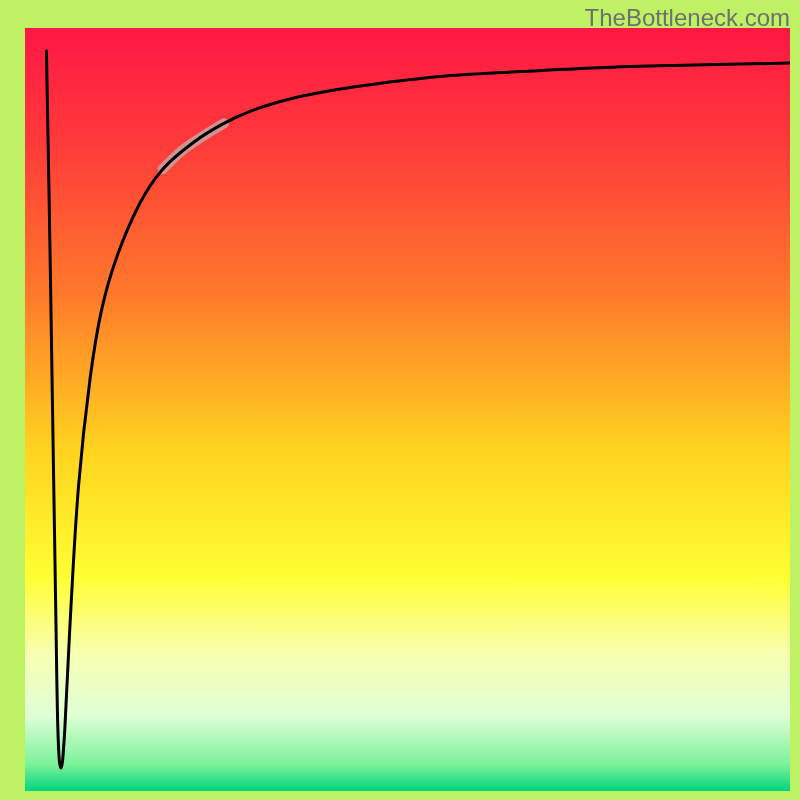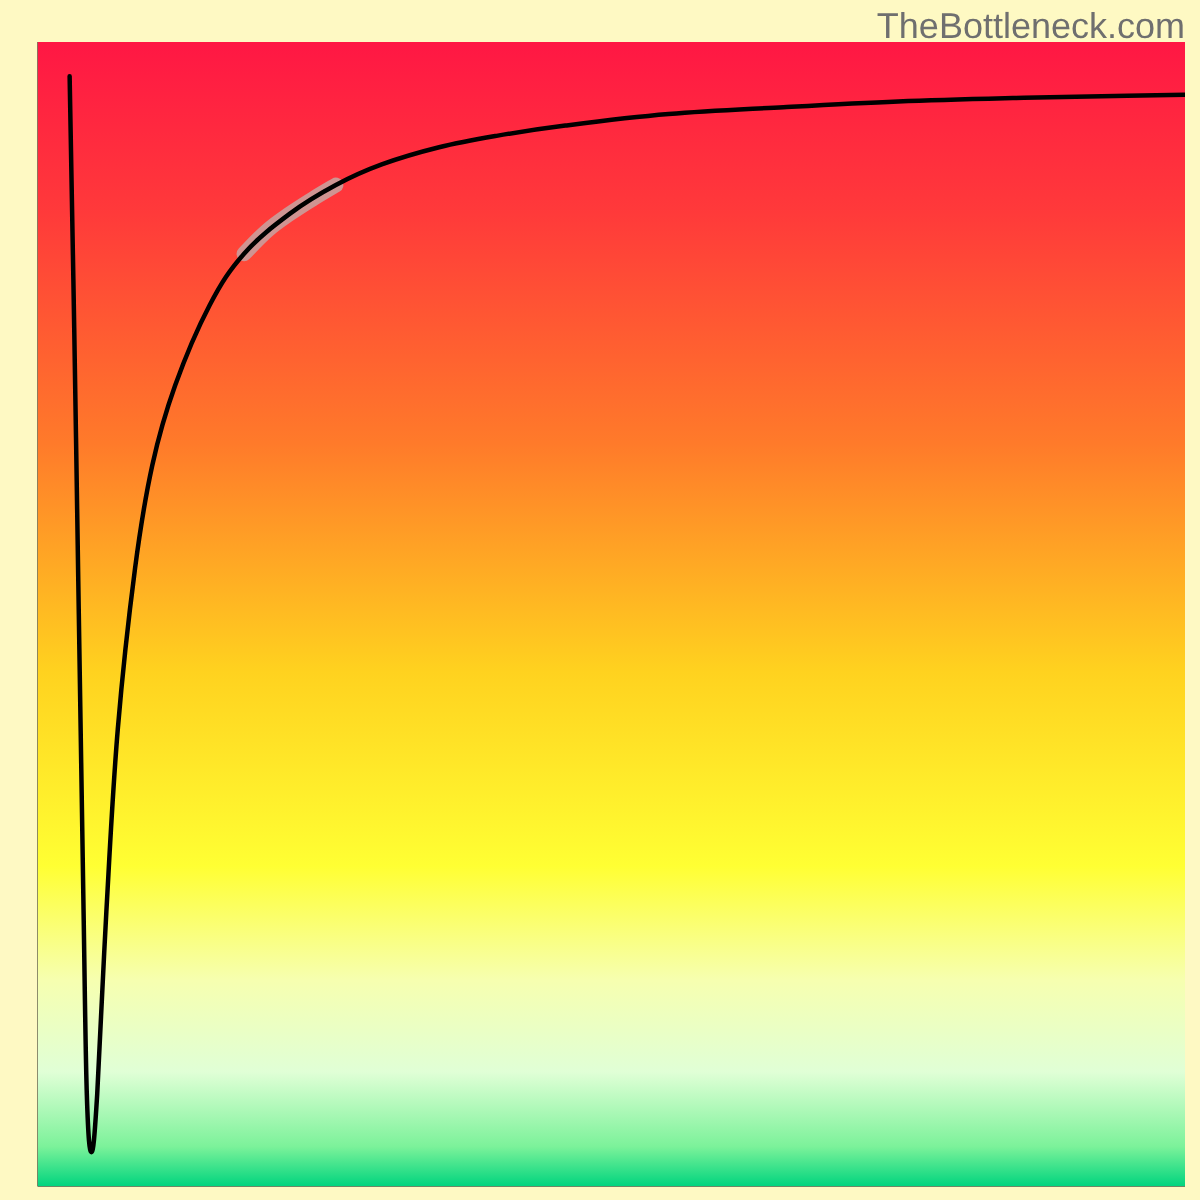--- a/index.html
+++ b/index.html
@@ -1,21 +1,21 @@
 <!DOCTYPE html>
 <html><head>
 <meta charset="utf-8">
 <style>
   * { margin: 0; padding: 0; box-sizing: border-box; }
   html, body { width: 800px; height: 800px; overflow: hidden; background: #fff; }
   .container {
     width: 800px;
     height: 800px;
     position: relative;
-    background: #fef9c3;
+    background: #bef264;
     text-align: center;
   }
   .watermark {
     position: absolute;
     top: 4px;
     right: 10px;
     font-family: Arial, Helvetica, sans-serif;
     font-size: 24px;
     letter-spacing: 0px;
     color: #6f6f6f;

